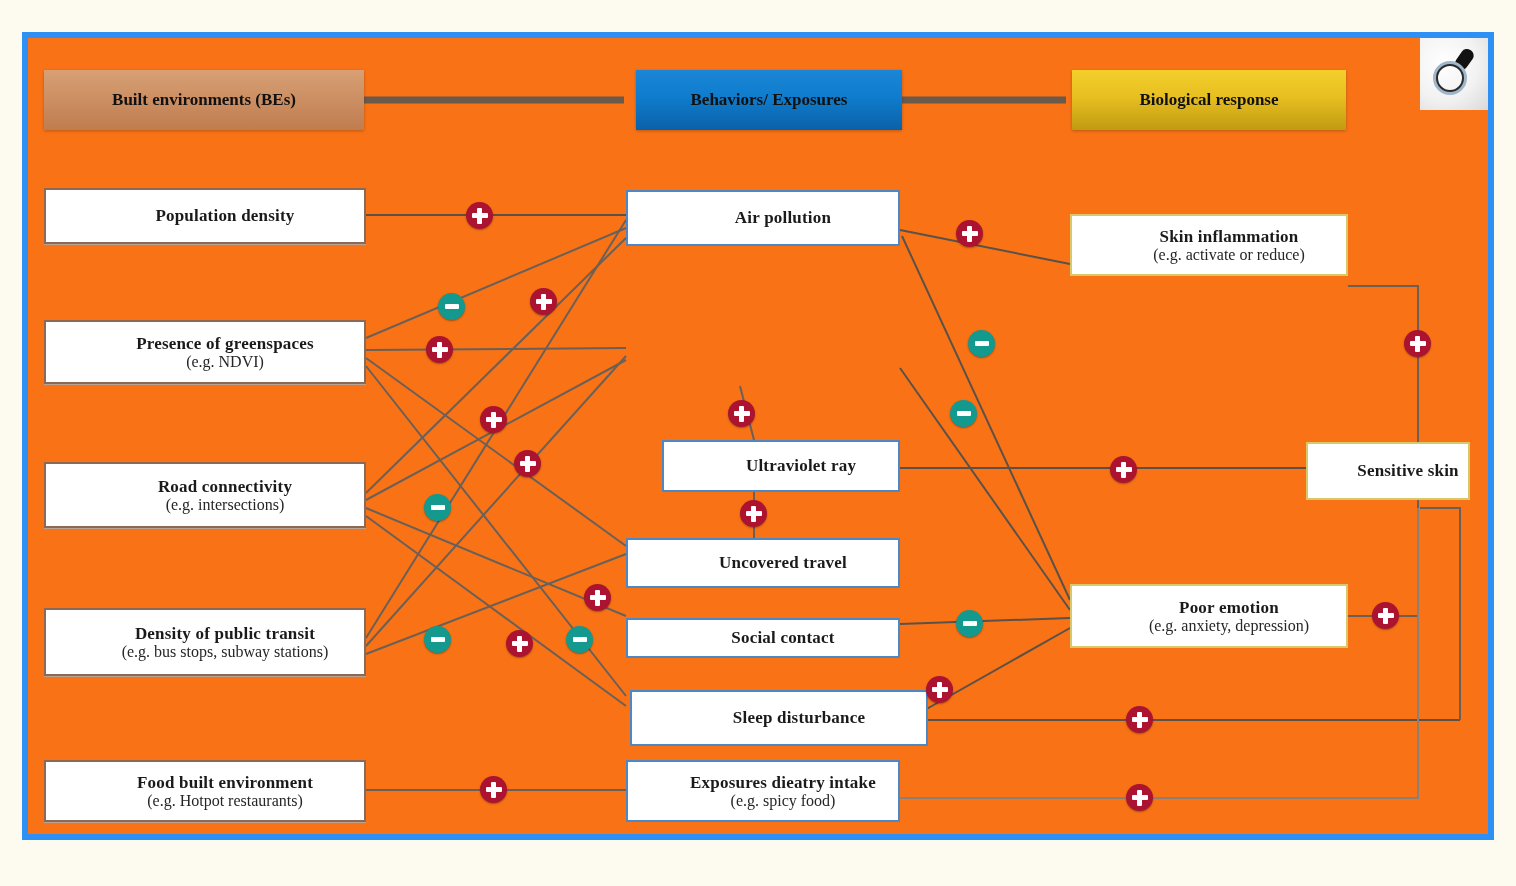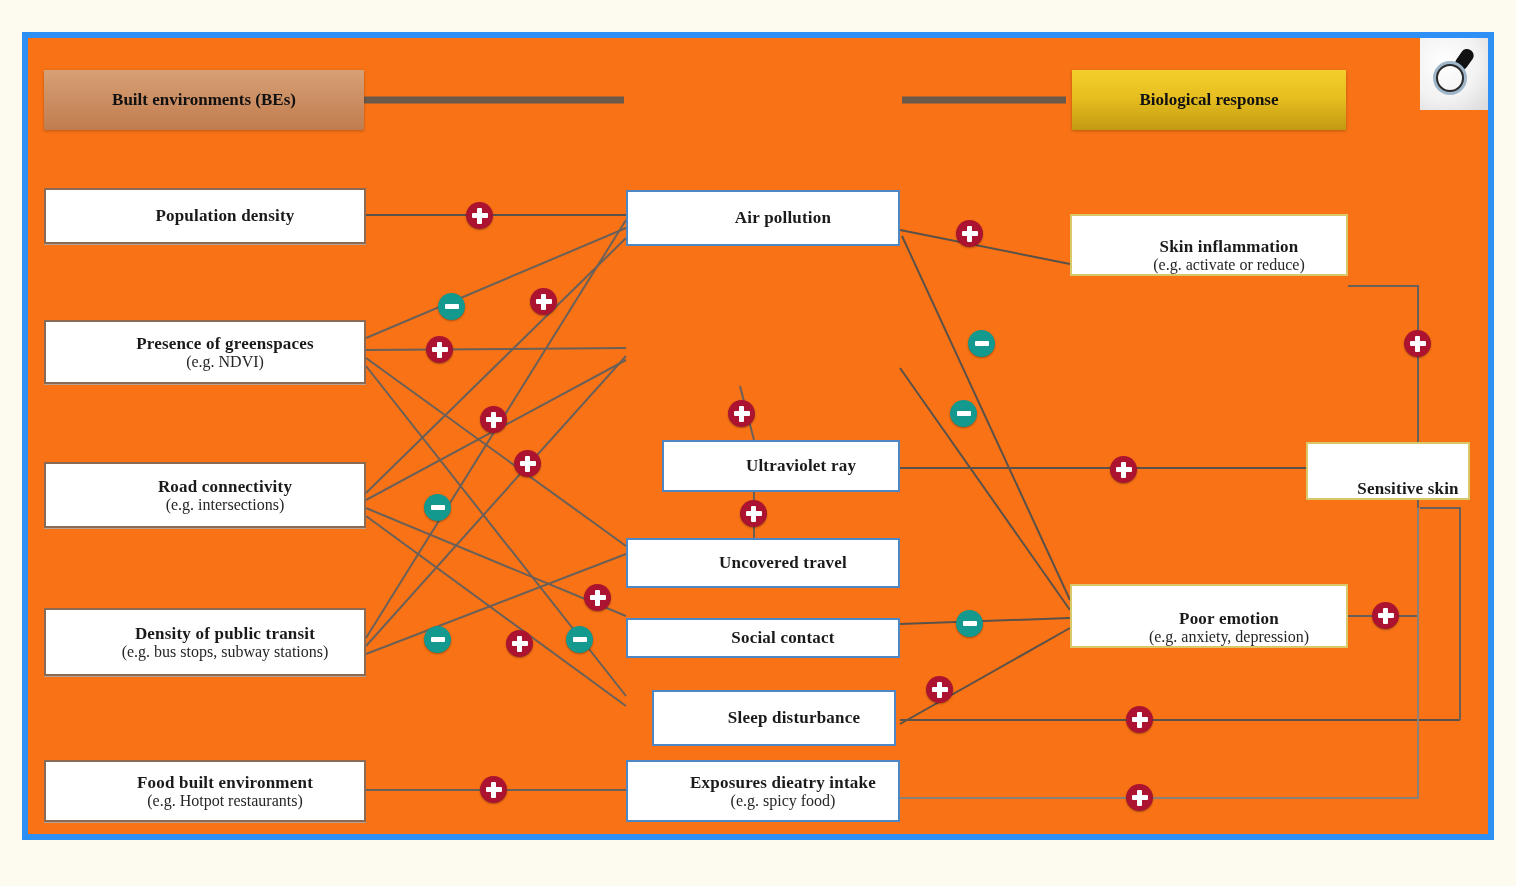--- a/index.html
+++ b/index.html
@@ -33,21 +33,21 @@
   .node{
     position:absolute;box-sizing:border-box;
     display:flex;flex-direction:column;align-items:center;justify-content:center;
     text-align:center;background:#ffffff;z-index:4;padding-left:40px;
   }
   .node .t1{font-weight:bold;font-size:17px;color:#1a1a1a;line-height:1.12;letter-spacing:.2px;}
   .node .t2{font-size:16px;color:#262626;line-height:1.12;}
 
   .be-box{border:2px solid #8a6a55;box-shadow:0 1px 0 #b9a291;}
   .mid-box{border:2px solid #4f87c4;text-align:right;}
-  .out-box{border:2px solid #d9c86a;justify-content:flex-end;}
+  .out-box{border:2px solid #d9c86a;}
 
   
   .banner{
     position:absolute;box-sizing:border-box;height:60px;
     display:flex;align-items:center;justify-content:center;
     font-weight:bold;font-size:17px;color:#111;z-index:4;
     box-shadow:0 1px 3px rgba(0,0,0,.25);
   }
   .banner.brown{background:linear-gradient(180deg,#d7a074 0%,#cd9065 45%,#c07c4e 100%);}
   .banner.blue{background:linear-gradient(180deg,#1b86d6 0%,#0f7ccd 45%,#0b61a8 100%);}
@@ -122,20 +122,23 @@
 
         <polyline points="872,682 1432,682" stroke="#5a5148" stroke-width="2" marker-end="url(#ah)"></polyline>
         <polyline points="1432,682 1432,470 1392,470" stroke="#6a6058" stroke-width="2"></polyline>
 
         <polyline points="872,760 1390,760 1390,470" stroke="#8a8078" stroke-width="2"></polyline>
       </svg>
 
       <div class="banner brown" style="left:16px;top:32px;width:320px;">
         <span>Built environments (BEs)</span>
       </div>
+      <div class="banner blue" style="left:608px;top:32px;width:266px;">
+        <span>Behaviors/ Exposures</span>
+      </div>
       <div class="banner gold" style="left:1044px;top:32px;width:274px;">
         <span>Biological response</span>
       </div>
 
       <div class="node be-box" style="left:16px;top:150px;width:322px;height:56px;">
         <span class="t1">Population density</span>
       </div>
       <div class="node be-box" style="left:16px;top:282px;width:322px;height:64px;">
         <span class="t1">Presence of greenspaces</span>
         <span class="t2">(e.g. NDVI)</span>
@@ -158,21 +161,21 @@
       </div>
       <div class="node mid-box" style="left:634px;top:402px;width:238px;height:52px;">
         <span class="t1">Ultraviolet ray</span>
       </div>
       <div class="node mid-box" style="left:598px;top:500px;width:274px;height:50px;">
         <span class="t1">Uncovered travel</span>
       </div>
       <div class="node mid-box" style="left:598px;top:580px;width:274px;height:40px;">
         <span class="t1">Social contact</span>
       </div>
-      <div class="node mid-box" style="left:624px;top:652px;width:244px;height:56px;">
+      <div class="node mid-box" style="left:602px;top:652px;width:298px;height:56px;">
         <span class="t1">Sleep disturbance</span>
       </div>
       <div class="node mid-box" style="left:598px;top:722px;width:274px;height:62px;">
         <span class="t1">Exposures dieatry  intake</span>
         <span class="t2">(e.g. spicy food)</span>
       </div>
 
       <div class="node out-box" style="left:1042px;top:176px;width:278px;height:62px;">
         <span class="t1">Skin inflammation</span>
         <span class="t2">(e.g. activate or reduce)</span>

